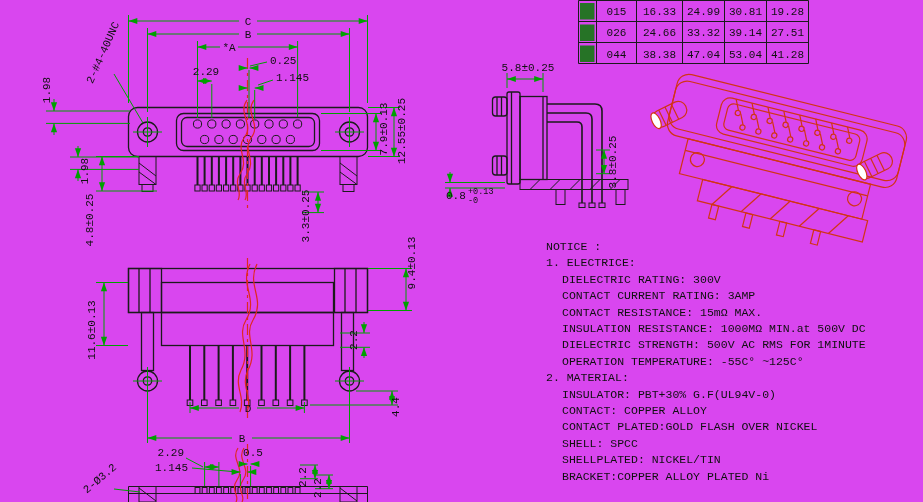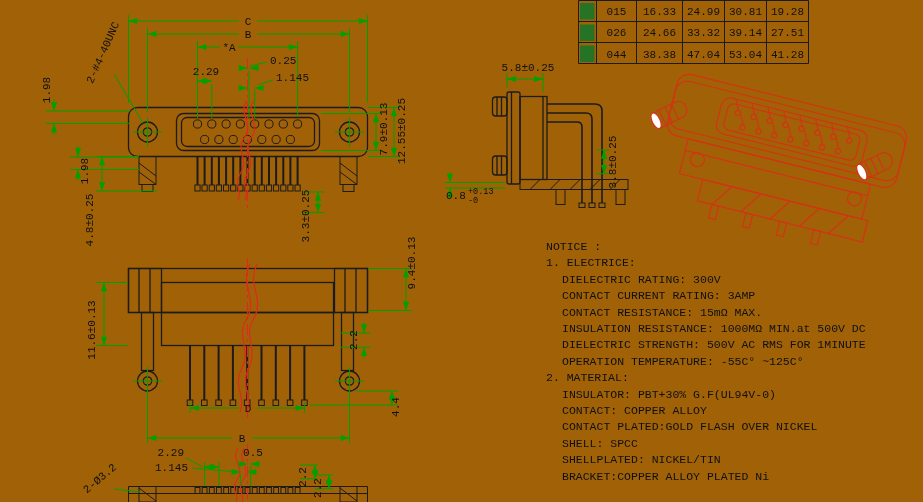--- a/index.html
+++ b/index.html
@@ -1,16 +1,16 @@
 <!DOCTYPE html>
 <html><head>
 <meta charset="utf-8">
 <style>
   html,body { margin:0; padding:0; background:#ffffff; }
-  .stage { position:relative; width:923px; height:502px; background:#a16207; overflow:hidden; }
+  .stage { position:relative; width:923px; height:502px; background:#d946ef; overflow:hidden; }
   svg { display:block; }
   .dt  { font-family:"Liberation Mono", monospace; font-size:11px; fill:#101010; }
   .dts { font-family:"Liberation Mono", monospace; font-size:8.5px; fill:#101010; }
   .nt  { font-family:"Liberation Mono", monospace; font-size:11.5px; fill:#101010; }
   .tt  { font-family:"Liberation Mono", monospace; font-size:11px; fill:#101010; }
   .blk { stroke:#1b1b1b; fill:none; stroke-width:1.3; }
   .blk1{ stroke:#1b1b1b; fill:none; stroke-width:1; }
   .grn { stroke:#00a000; fill:none; stroke-width:1; }
   .red { stroke:#e02820; fill:none; stroke-width:1.2; }
   .iso { stroke:#d23415; fill:none; stroke-width:1.2; }

